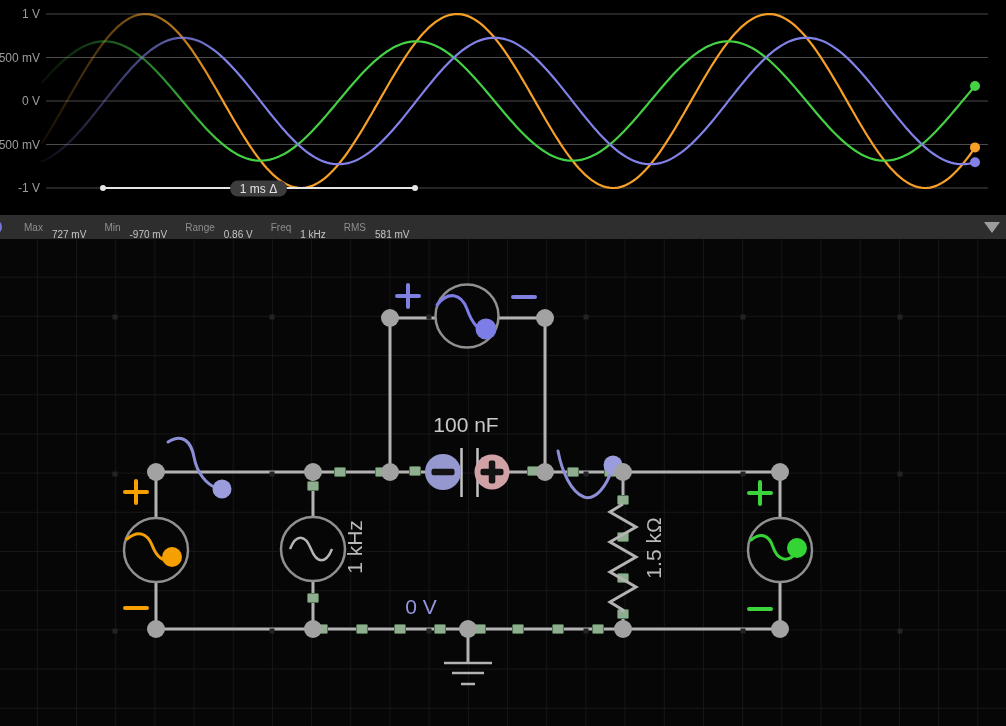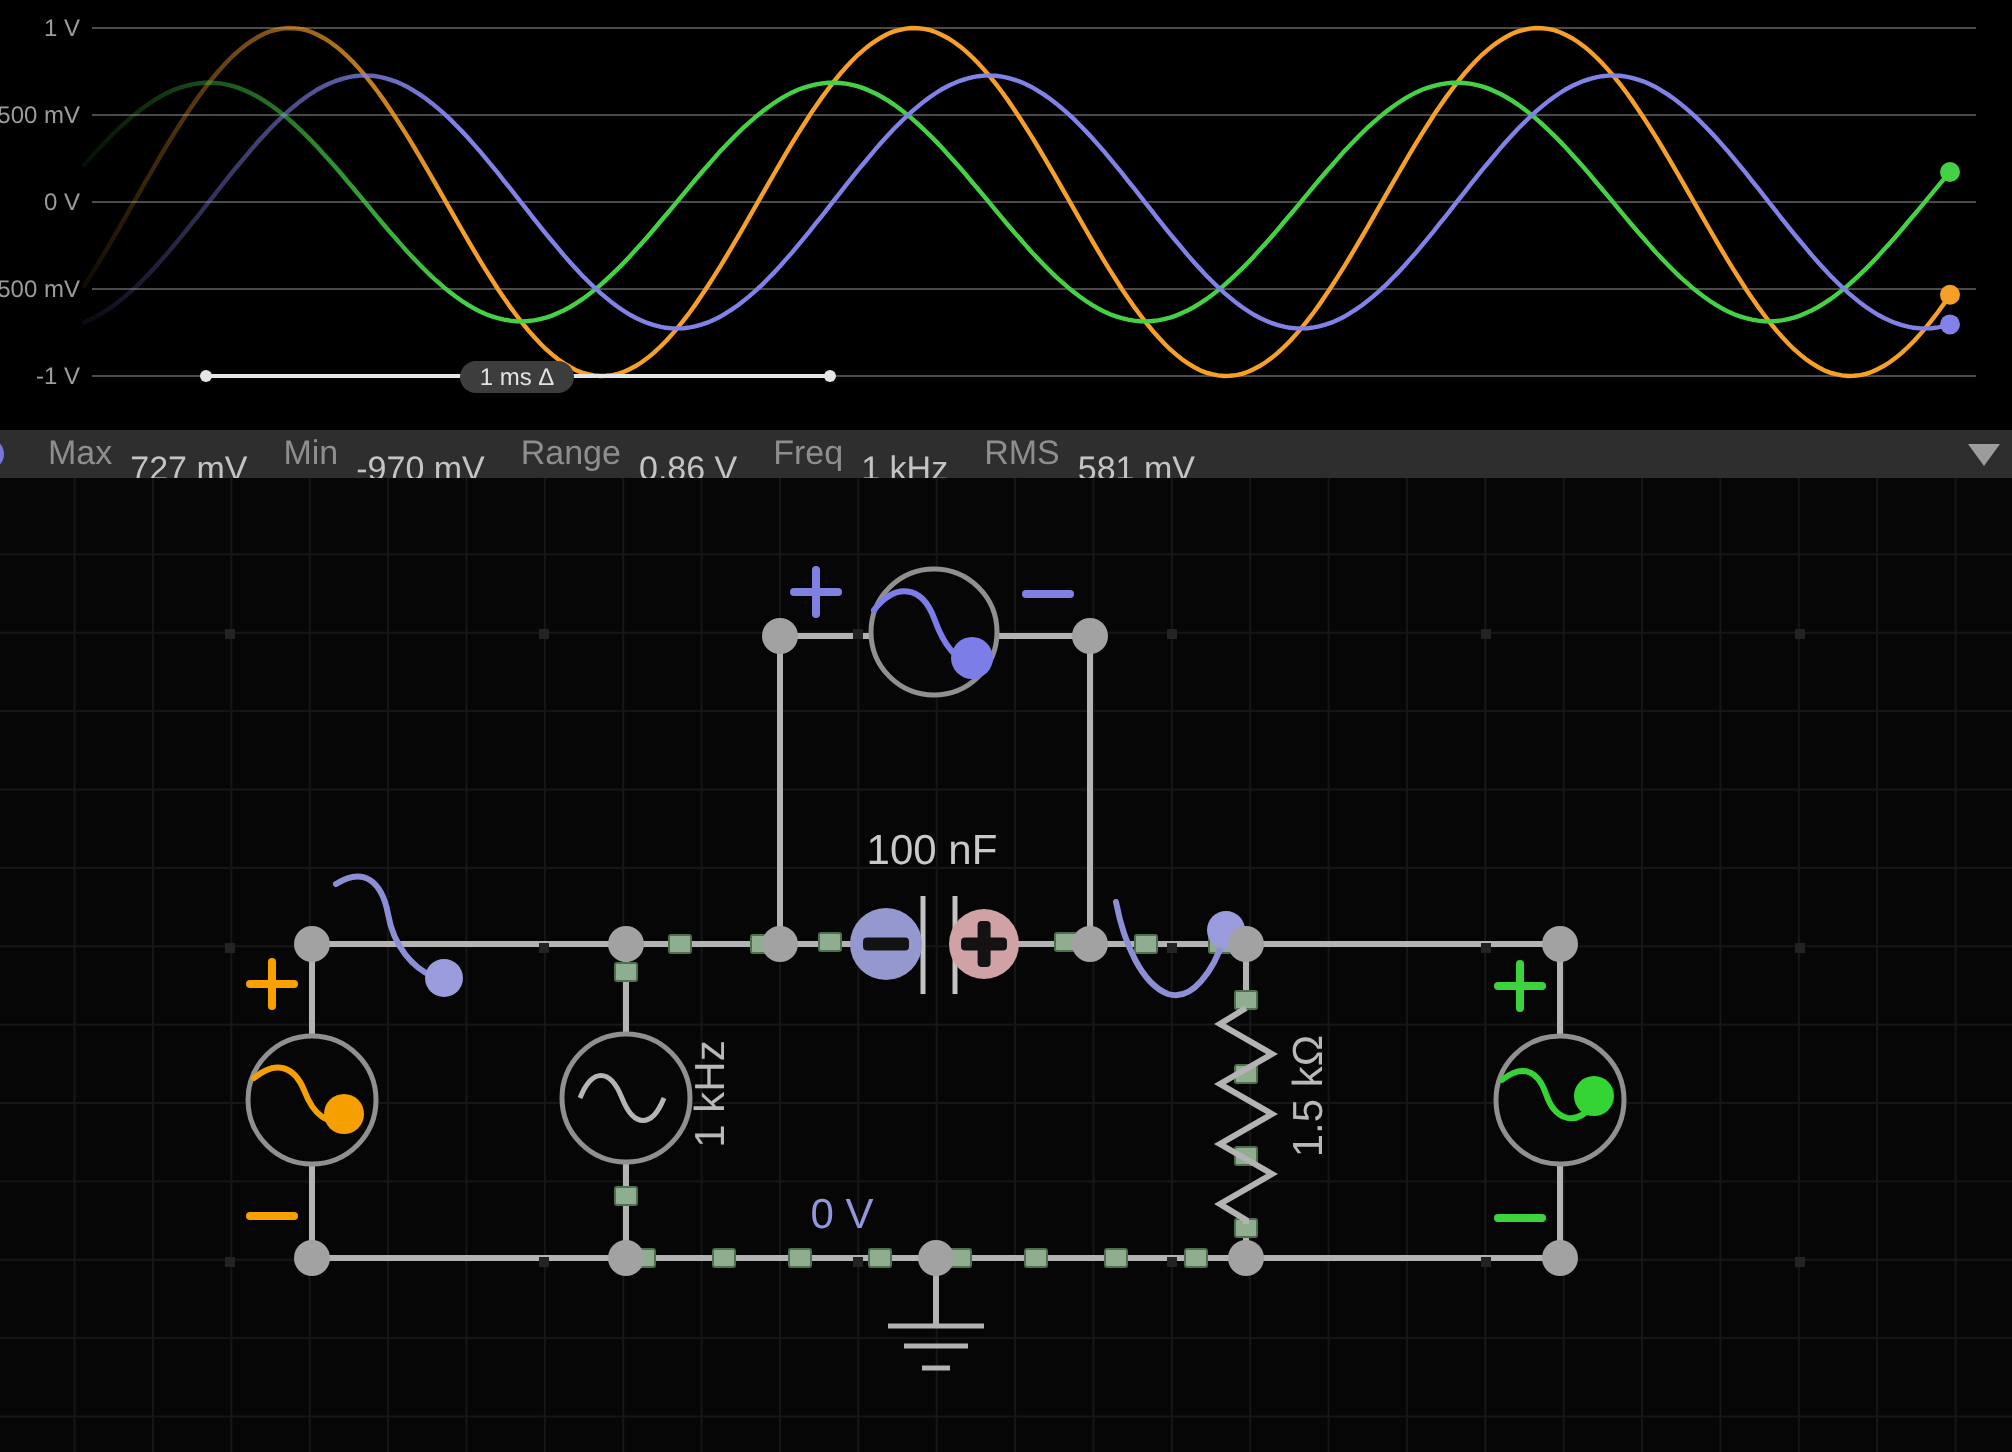--- a/index.html
+++ b/index.html
@@ -7,21 +7,21 @@
     font-family:"Liberation Sans","DejaVu Sans",sans-serif; }
   #app { width:1006px; height:726px; display:flex; flex-direction:column; }
 
   
   #scope { width:1006px; height:215px; background:#000; position:relative; }
   #scope svg { display:block; }
 
   
   #statusbar { width:1006px; height:24px; background:#2e2e2e; position:relative;
     display:flex; align-items:center; gap:18px; padding-left:24px;
-    font-size:17px; white-space:nowrap; }
+    font-size:10px; white-space:nowrap; }
   .meas { display:flex; gap:9px; align-items:center; }
   .meas .lbl { color:#8e8e8e; }
   .meas .val { color:#c4c4c4;margin-top:15px; }
   #trace-dot { position:absolute; left:-7px; top:4px; }
   #dropdown { position:absolute; right:6px; top:7px; width:0; height:0;
     border-left:8px solid transparent; border-right:8px solid transparent;
     border-top:11px solid #9c9c9c; cursor:pointer; }
 
   
   #circuit { width:1006px; height:487px; position:relative; background-color:#060606;

